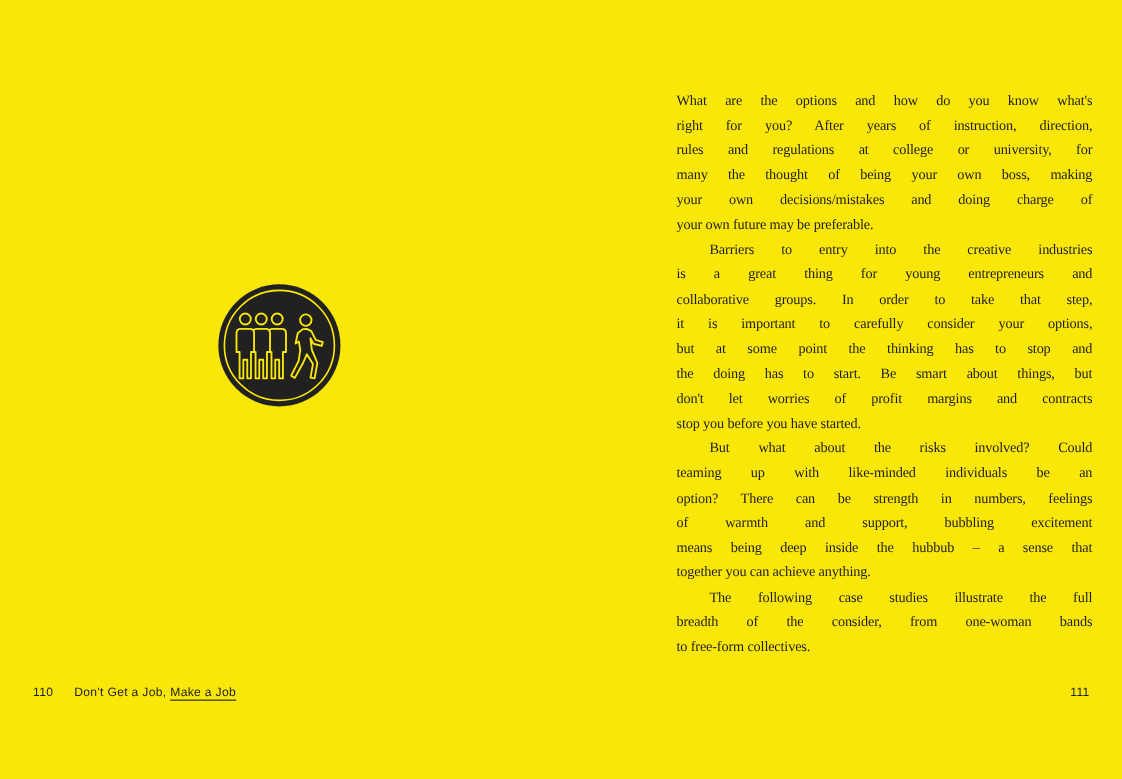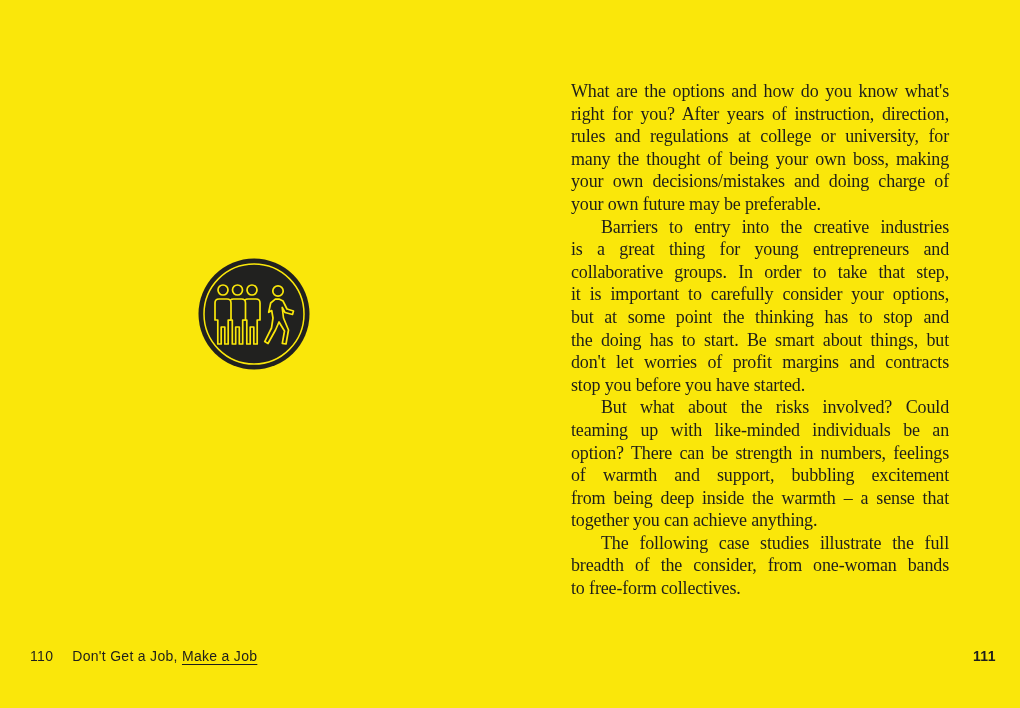--- a/index.html
+++ b/index.html
@@ -18,52 +18,52 @@
     position: absolute;
     left: 198px;
     top: 258px;
     width: 112px;
     height: 112px;
   }
   .icon-wrap svg { display: block; width: 100%; height: 100%; }
 
   .footer {
     position: absolute;
-    top: 648px;
+    top: 624px;
     font-family: "Liberation Sans", sans-serif;
-    font-size: 14px;
+    font-size: 11px;
     letter-spacing: 0.3px;
     color: #1E1E1B;
     white-space: nowrap;
   }
   .footer-left { left: 30px; }
   .footer-left .book-title { margin-left: 19px; }
   .underlined { text-decoration: underline; text-underline-offset: 2.5px; text-decoration-thickness: 1px; }
-  .footer-right { left: 973px; font-weight: bold; }
+  .footer-right { left: 973px; }
 
   
   .heading {
     position: absolute;
     left: 581px;
     top: 27px;
     margin: 0;
     font-size: 17.5px;
     font-weight: normal;
     letter-spacing: -0.1px;
     text-decoration: underline;
     text-underline-offset: 4px;
     text-decoration-thickness: 1.2px;
   }
 
   .body-col {
     position: absolute;
-    left: 571px;
+    left: 615px;
     top: 80px;
     width: 378px;
-    font-size: 18px;
+    font-size: 13px;
     line-height: 22.6px;
     letter-spacing: -0.15px;
   }
   .para { margin: 0; }
   .line {
     text-align: justify;
     text-align-last: justify;
   }
   .line.indent { text-indent: 30px; }
   .line.last { text-align-last: left; }
@@ -124,21 +124,21 @@
       <span class="line" style="display:block">but at some point the thinking has to stop and</span>
       <span class="line" style="display:block">the doing has to start. Be smart about things, but</span>
       <span class="line" style="display:block">don't let worries of profit margins and contracts</span>
       <span class="line last" style="display:block">stop you before you have started.</span>
     </p>
     <p class="para">
       <span class="line indent" style="display:block">But what about the risks involved? Could</span>
       <span class="line" style="display:block">teaming up with like-minded individuals be an</span>
       <span class="line" style="display:block">option? There can be strength in numbers, feelings</span>
       <span class="line" style="display:block">of warmth and support, bubbling excitement</span>
-      <span class="line" style="display:block">from being deep inside the warmth – a sense that</span>
+      <span class="line" style="display:block">means being deep inside the hubbub – a sense that</span>
       <span class="line last" style="display:block">together you can achieve anything.</span>
     </p>
     <p class="para">
       <span class="line indent" style="display:block">The following case studies illustrate the full</span>
       <span class="line" style="display:block">breadth of the consider, from one-woman bands</span>
       <span class="line last" style="display:block">to free-form collectives.</span>
     </p>
   </div>
 
   <div class="footer footer-right">111</div>

